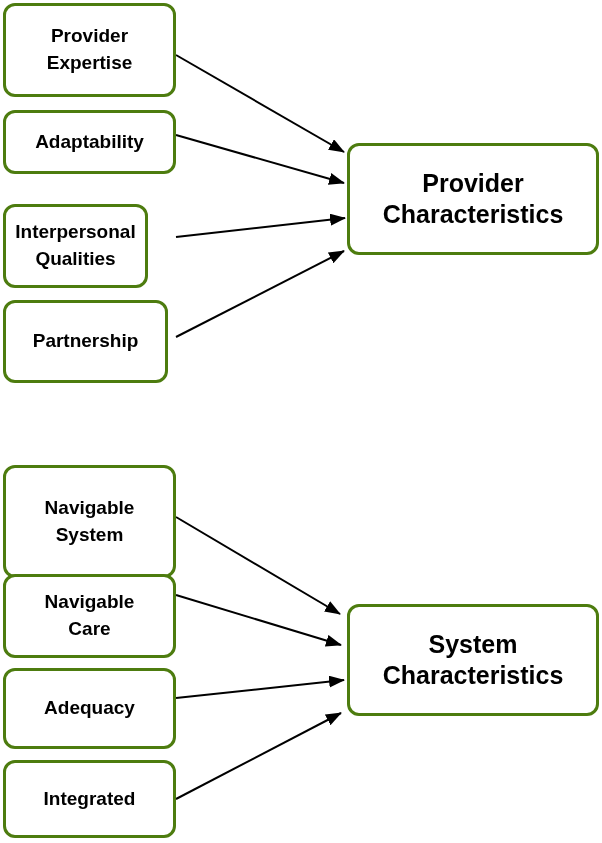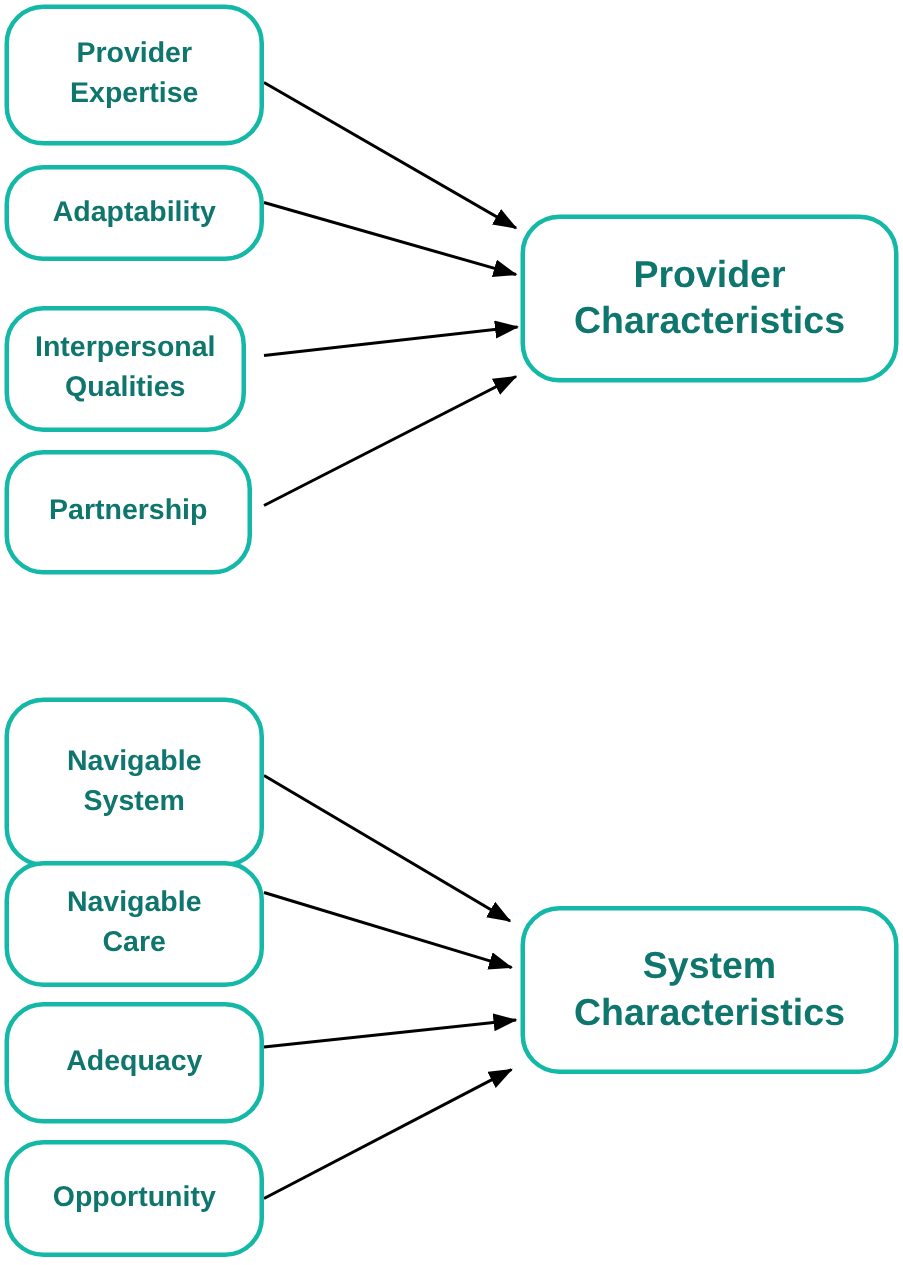--- a/index.html
+++ b/index.html
@@ -19,39 +19,39 @@
     position: absolute;
     left: 0;
     top: 0;
     width: 602px;
     height: 843px;
   }
   .node {
     position: absolute;
     box-sizing: border-box;
     background: #ffffff;
-    border: 3px solid #14b8a6;
-    border-radius: 26px;
+    border: 3px solid #4d7c0f;
+    border-radius: 12px;
     display: flex;
     align-items: center;
     justify-content: center;
     text-align: center;
-    color: #0f766e;
+    color: #000000;
     font-weight: bold;
   }
   .node span {
     white-space: pre-line;
     display: block;
   }
   .src { font-size: 19px; line-height: 1.4; }
   .tgt { font-size: 25px; line-height: 1.25; }
 
   .b1 { left: 3px;   top: 3px;   width: 173px; height: 94px; }
   .b2 { left: 3px;   top: 110px; width: 173px; height: 64px; }
-  .b3 { left: 3px;   top: 204px; width: 161px; height: 84px; }
+  .b3 { left: 3px;   top: 204px; width: 145px; height: 84px; }
   .b4 { left: 3px;   top: 300px; width: 165px; height: 83px; }
   .t1 { left: 347px; top: 143px; width: 252px; height: 112px; }
   .b5 { left: 3px;   top: 465px; width: 173px; height: 113px; }
   .b6 { left: 3px;   top: 574px; width: 173px; height: 84px; }
   .b7 { left: 3px;   top: 668px; width: 173px; height: 81px; }
   .b8 { left: 3px;   top: 760px; width: 173px; height: 78px; }
   .t2 { left: 347px; top: 604px; width: 252px; height: 112px; }
 </style>
 </head>
 <body>
@@ -98,20 +98,20 @@
 System</span>
   </div>
   <div class="node src b6">
     <span>Navigable
 Care</span>
   </div>
   <div class="node src b7">
     <span>Adequacy</span>
   </div>
   <div class="node src b8">
-    <span>Opportunity</span>
+    <span>Integrated</span>
   </div>
   <div class="node tgt t2">
     <span>System
 Characteristics</span>
   </div>
 
 </div>
 
 </body></html>

